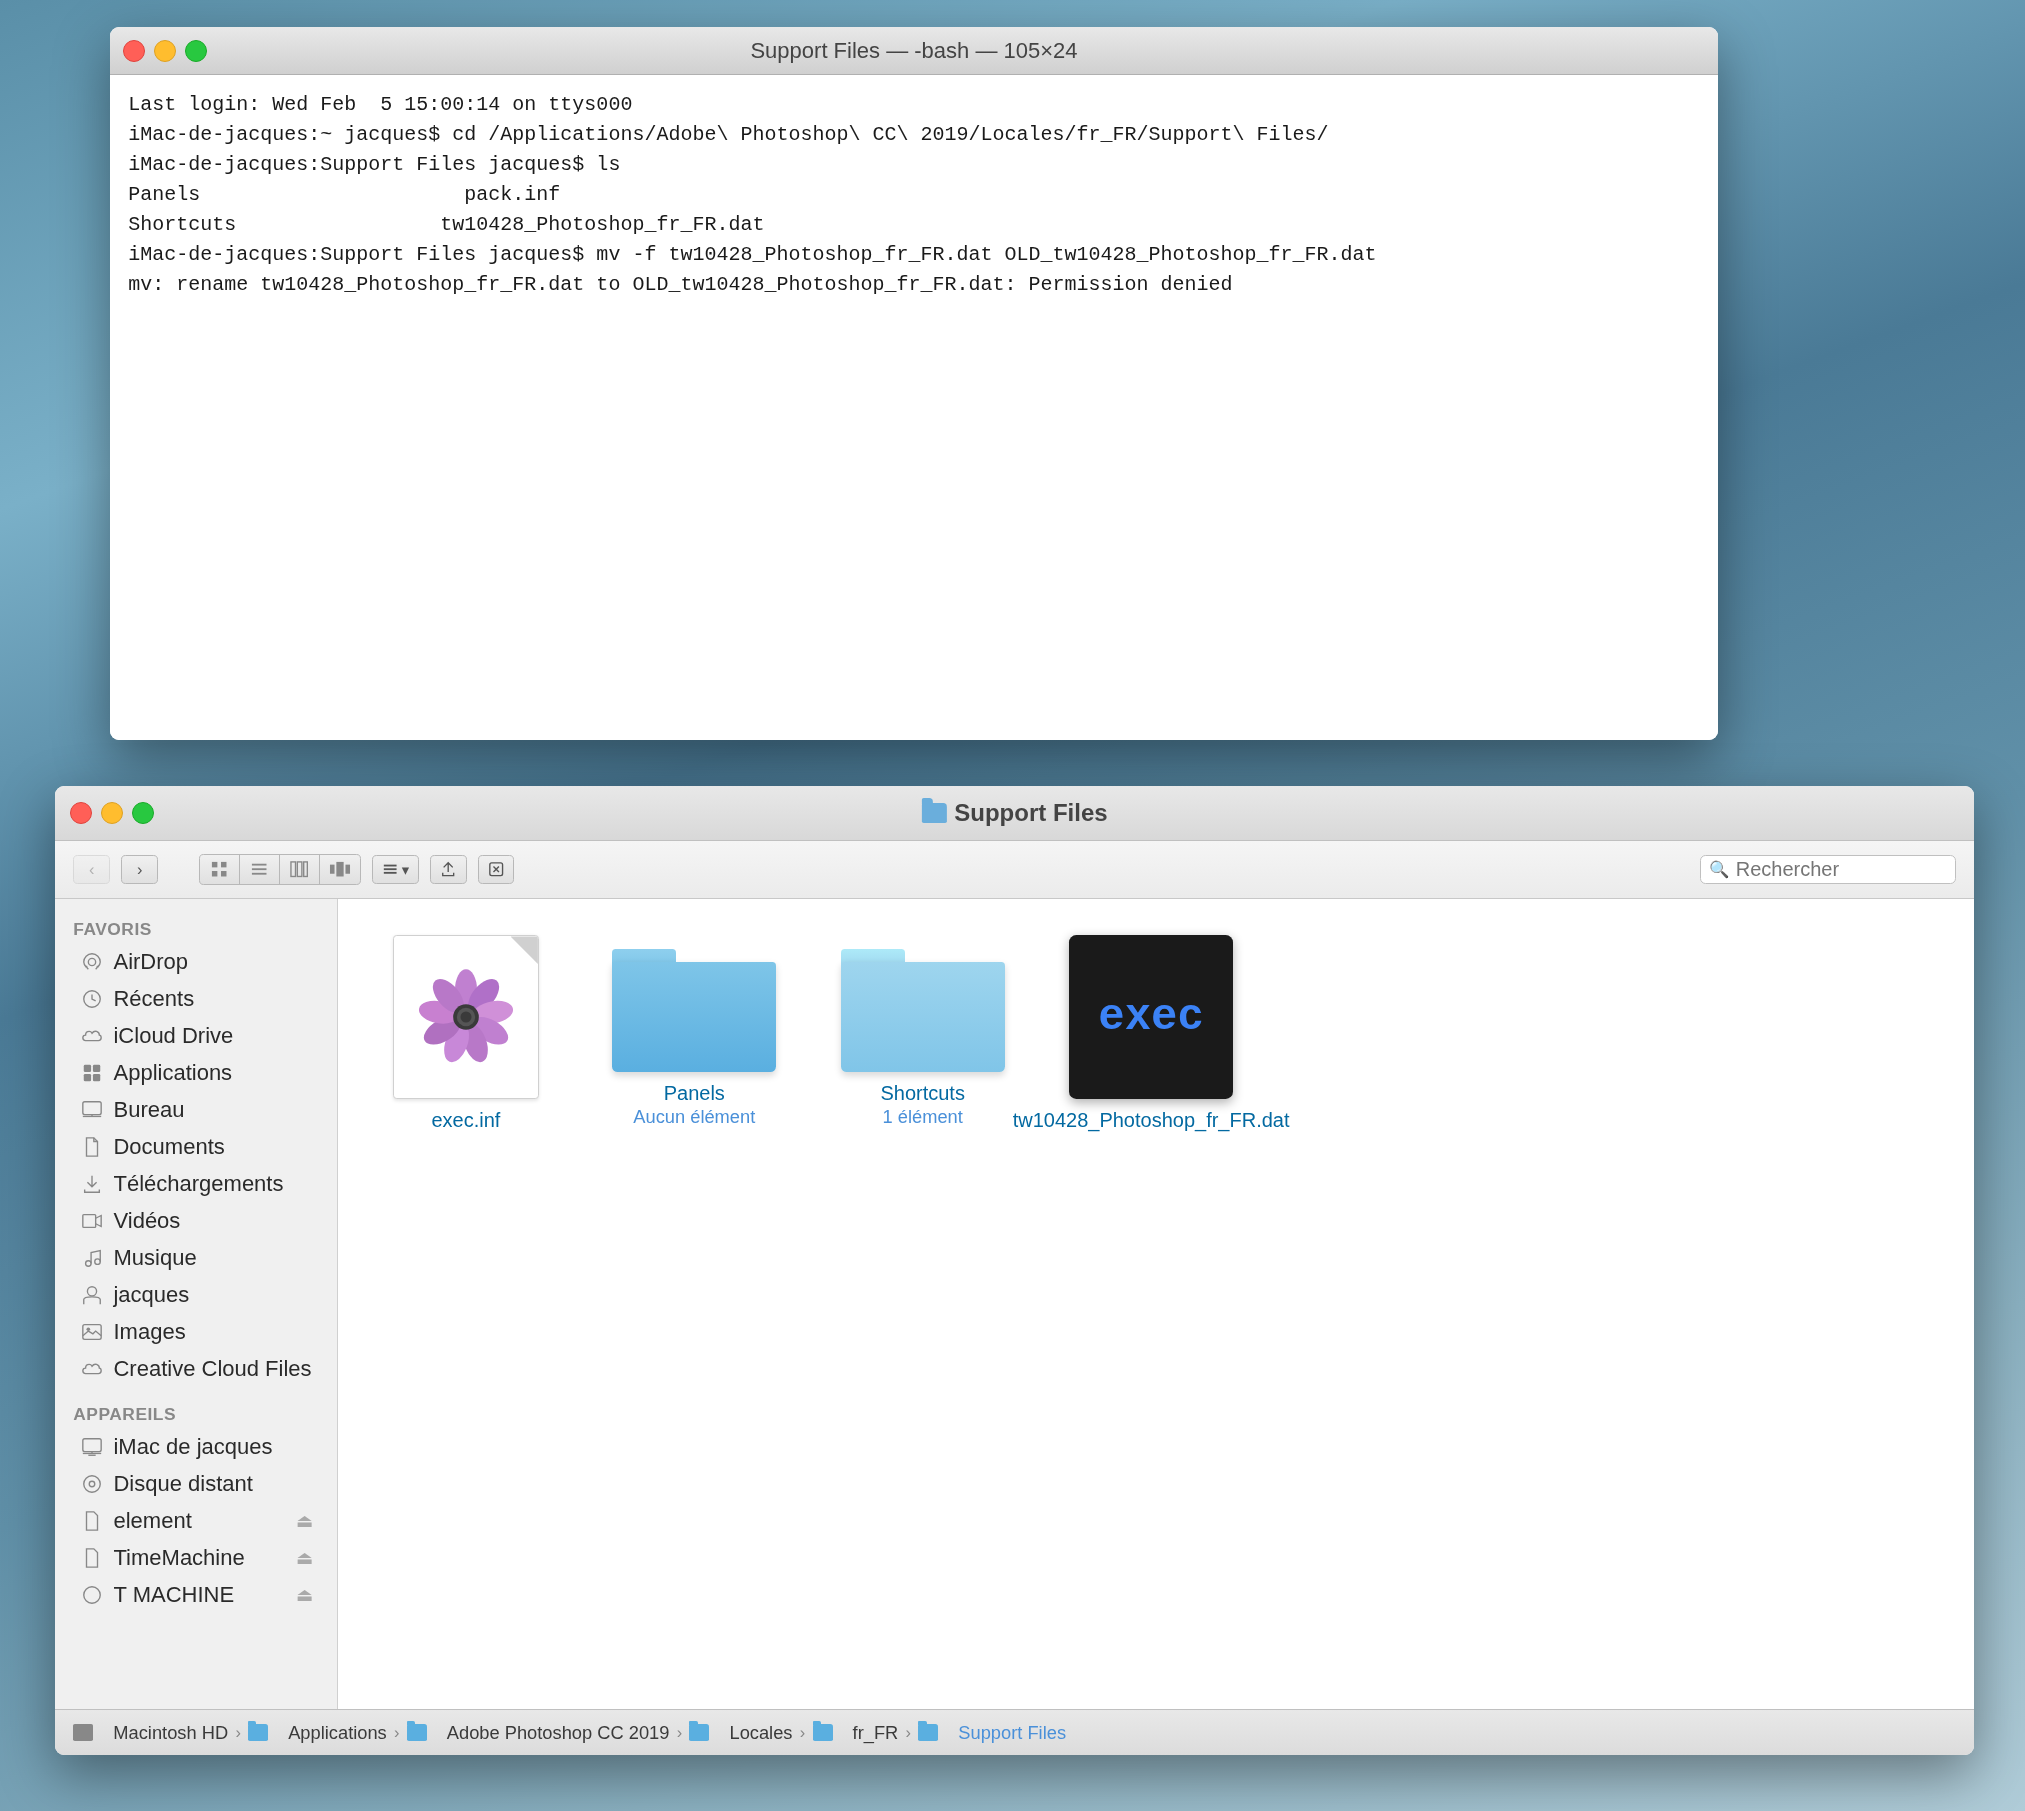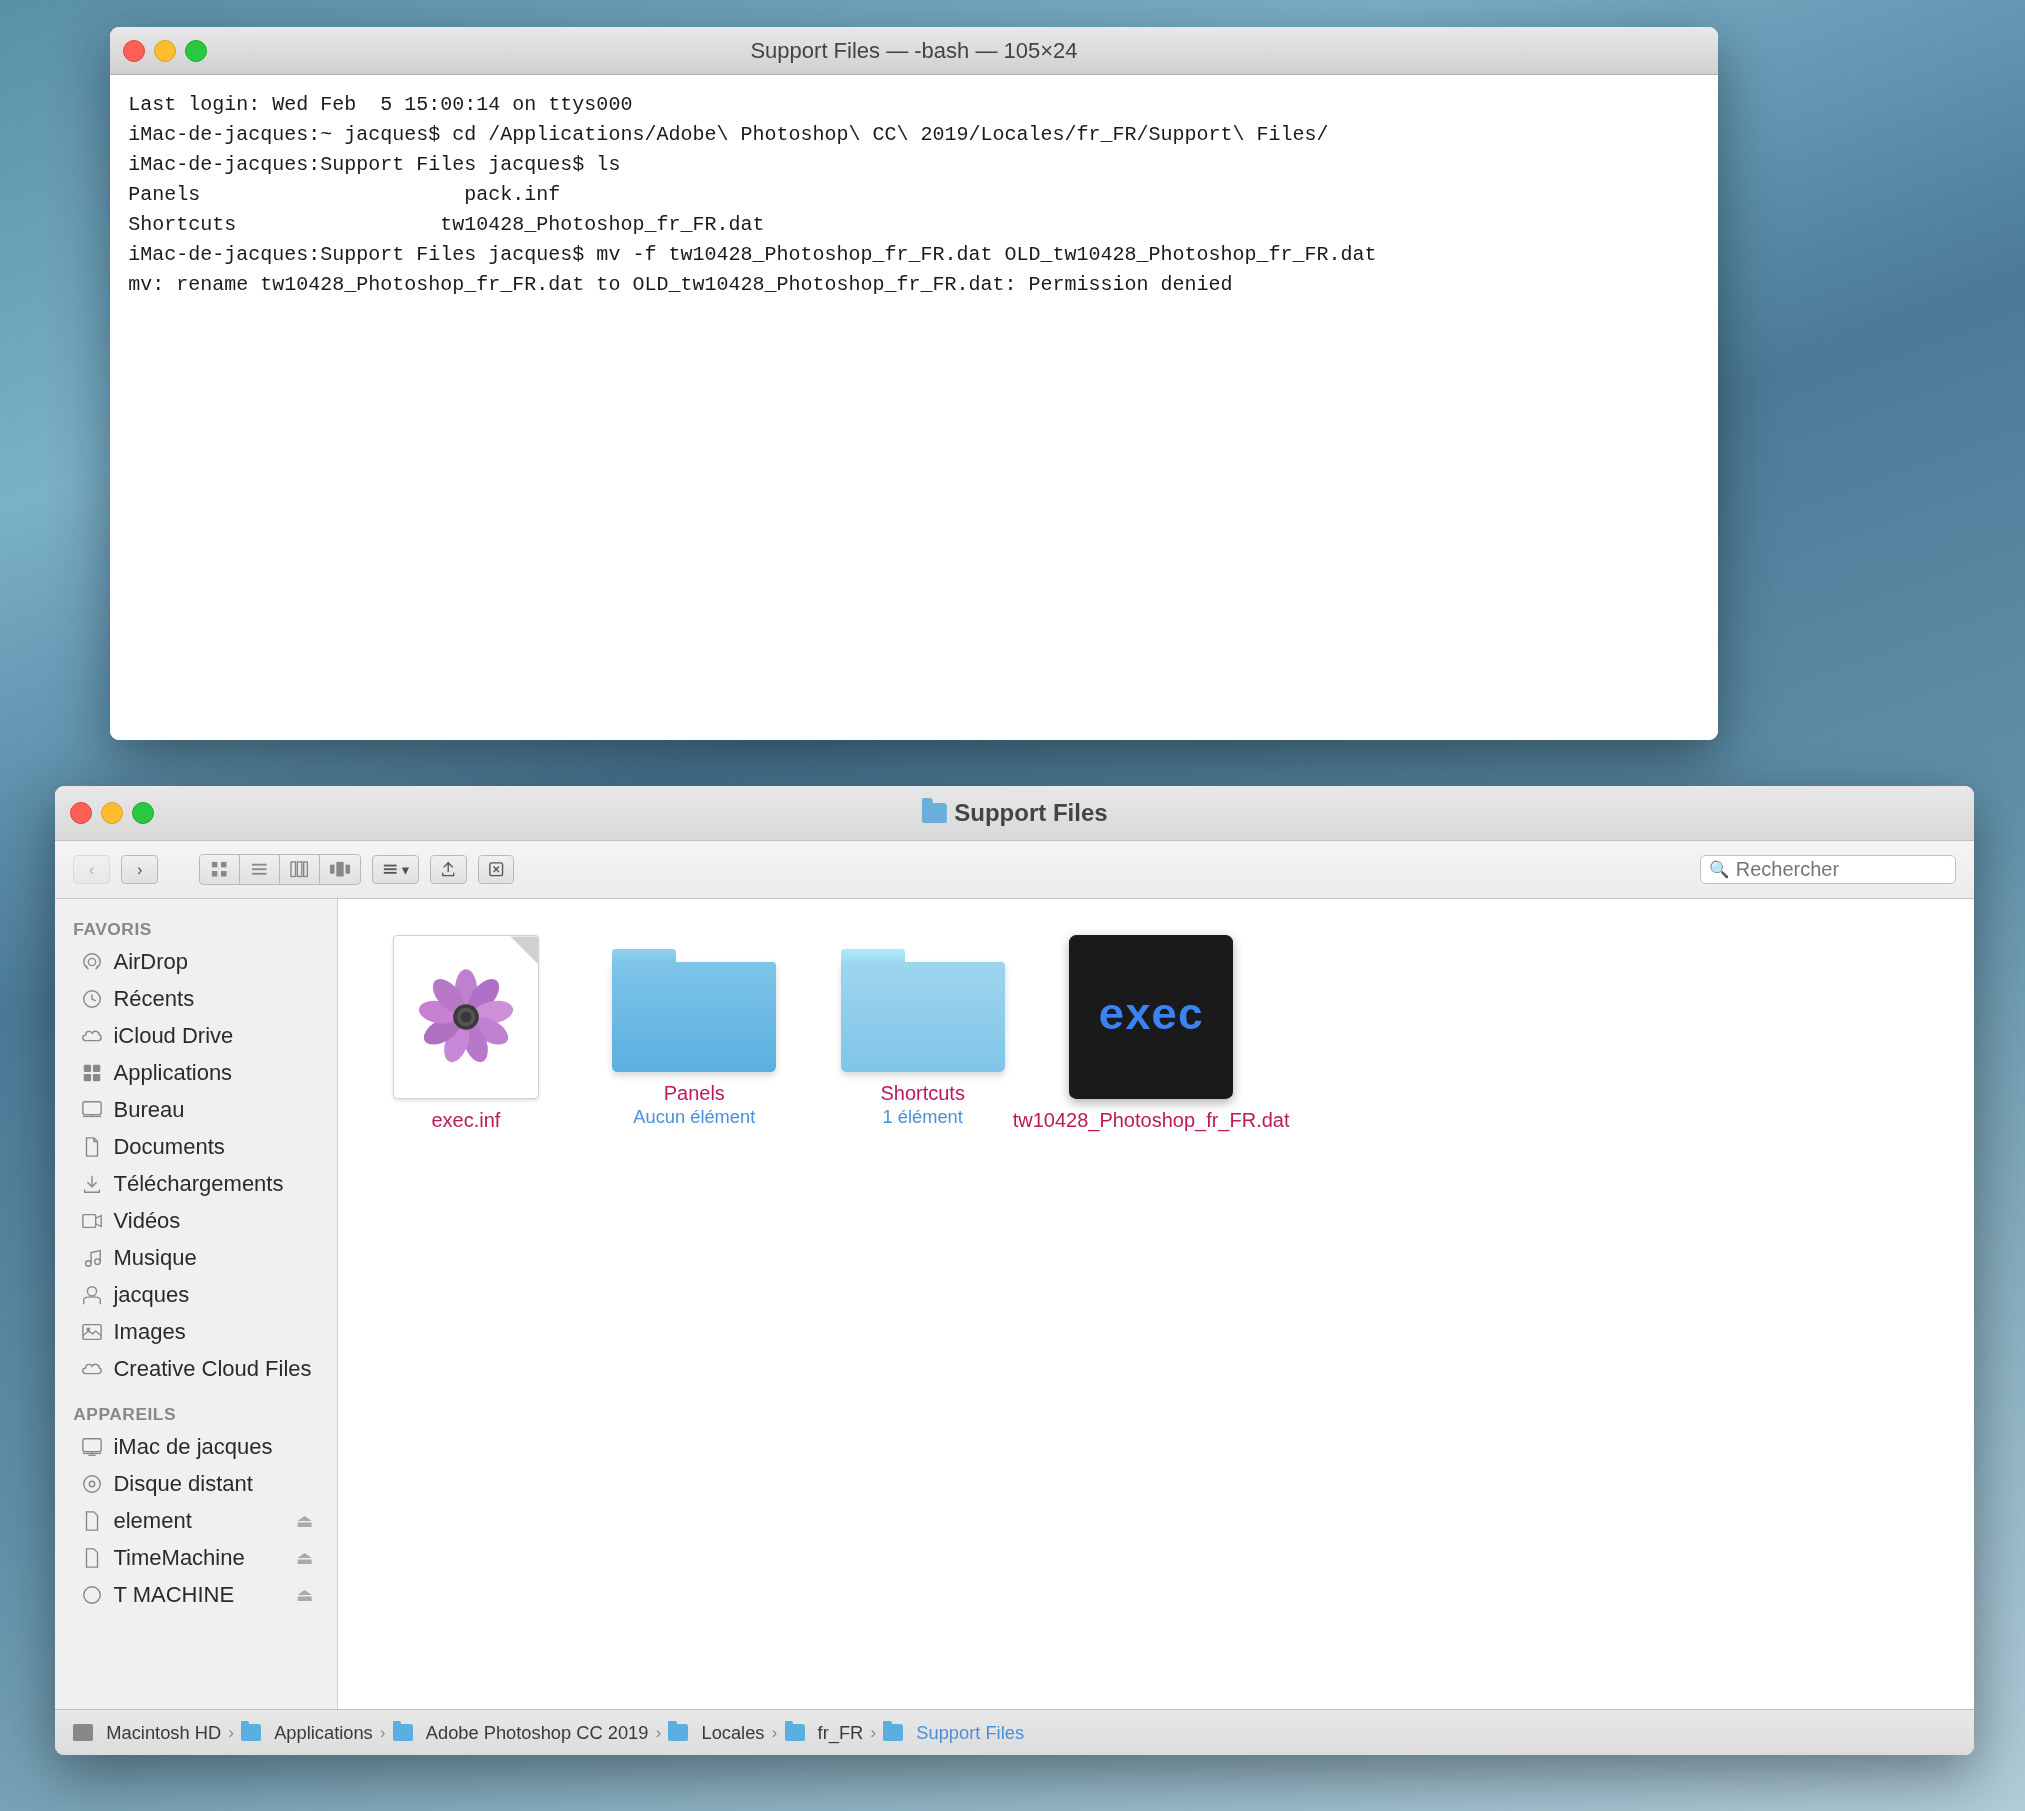--- a/index.html
+++ b/index.html
@@ -349,21 +349,21 @@
     }
     .exec-text {
       font-family: 'Courier New', monospace;
       font-size: 44px;
       color: #3b82f6;
       font-weight: bold;
     }
 
     .file-name {
       font-size: 20px;
-      color: #be185d;
+      color: #0369a1;
       margin-top: 9.1px;
       text-align: center;
     }
     .file-subtitle {
       font-size: 18.3px;
       color: #4a90d9;
       text-align: center;
       margin-top: 1.8px;
     }
 
@@ -376,21 +376,21 @@
       align-items: center;
       padding: 0 18.3px;
       font-size: 18.3px;
       color: #444;
       gap: 7.3px;
       flex-shrink: 0;
     }
     .breadcrumb-item {
       display: flex;
       align-items: center;
-      gap: 13px;
+      gap: 20px;
       cursor: pointer;
     }
     .breadcrumb-item .bc-folder {
       width: 20px;
       height: 16.4px;
       background: #5aafe0;
       border-radius: 1.8px 2.7px 1.8px 1.8px;
       position: relative;
       display: inline-block;
     }

